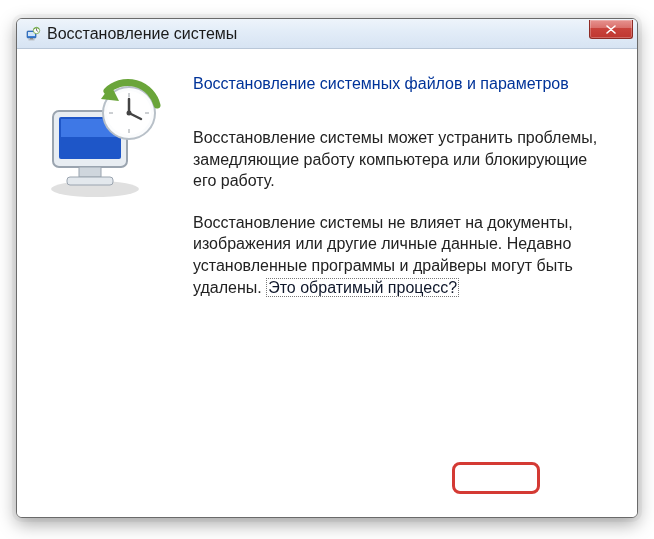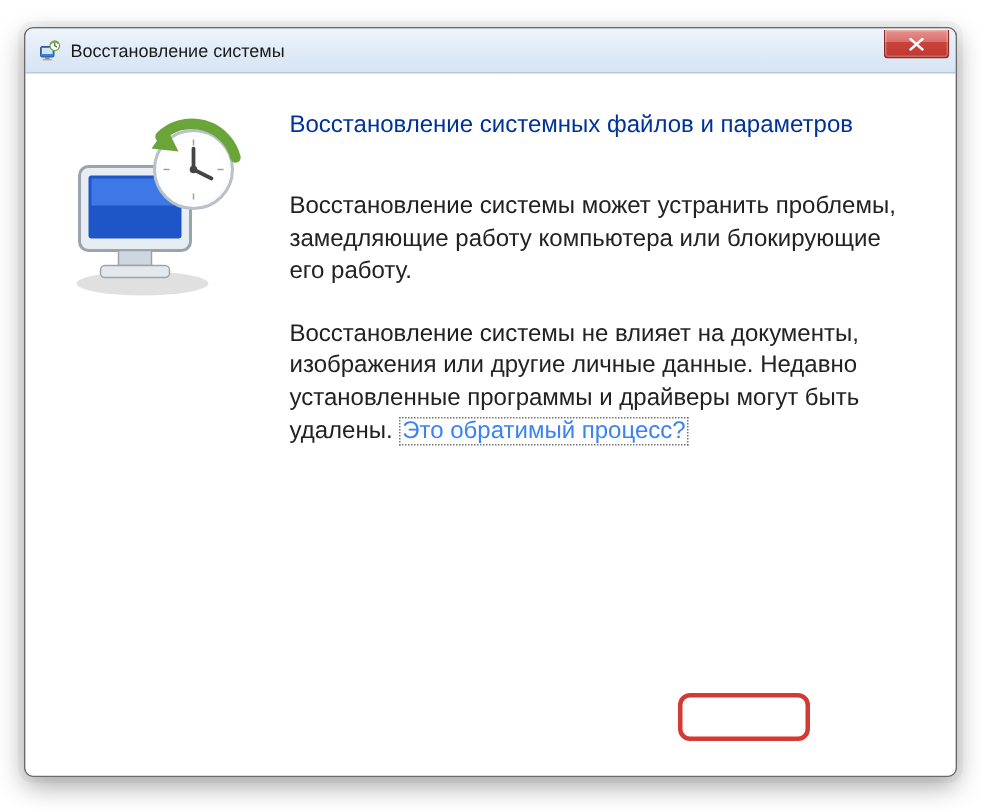--- a/index.html
+++ b/index.html
@@ -29,21 +29,21 @@
     padding: 0 2px 0 8px;
     position: relative;
   }
   .titlebar .app-icon {
     width: 16px; height: 16px;
     margin-right: 6px;
     flex-shrink: 0;
   }
   .titlebar .title {
     color: #1a1a1a;
-    font-size: 12px;
+    font-size: 16px;
     flex: 1;
     white-space: nowrap;
     overflow: hidden;
     text-overflow: ellipsis;
   }
   .close-btn {
     width: 44px; height: 19px;
     margin-right: 2px;
     margin-top: -8px;
     background: linear-gradient(to bottom, #e7928f 0%, #d96f6a 45%, #c9433c 46%, #bf3730 100%);
@@ -82,21 +82,21 @@
     margin-bottom: 34px;
     font-weight: 400;
   }
   .para {
     font-size: 16px;
     color: #222;
     line-height: 1.35;
     margin-bottom: 20px;
   }
   .link {
-    color: #3b82f6;
+    color: #0f172a;
     border: 1px dotted #777;
     padding: 0 1px;
     cursor: pointer;
   }
   .footer {
     height: 50px;
     border-top: 1px solid #d8d8d8;
     background: #f0f0f0;
     display: flex;
     align-items: center;

